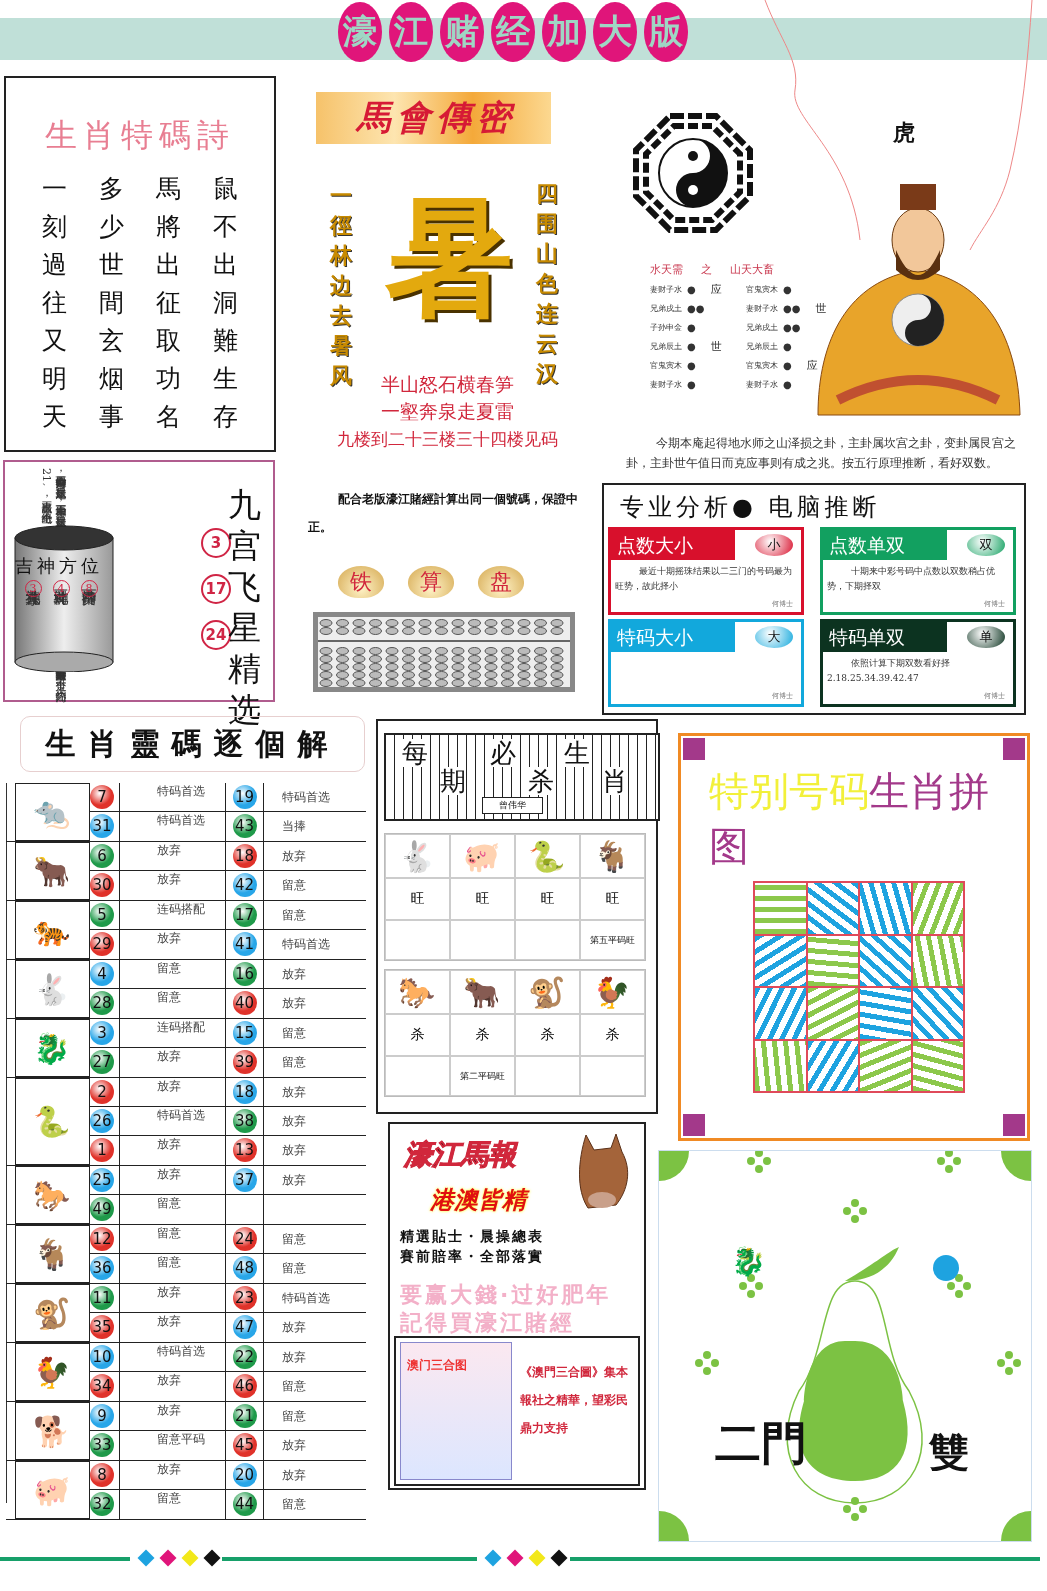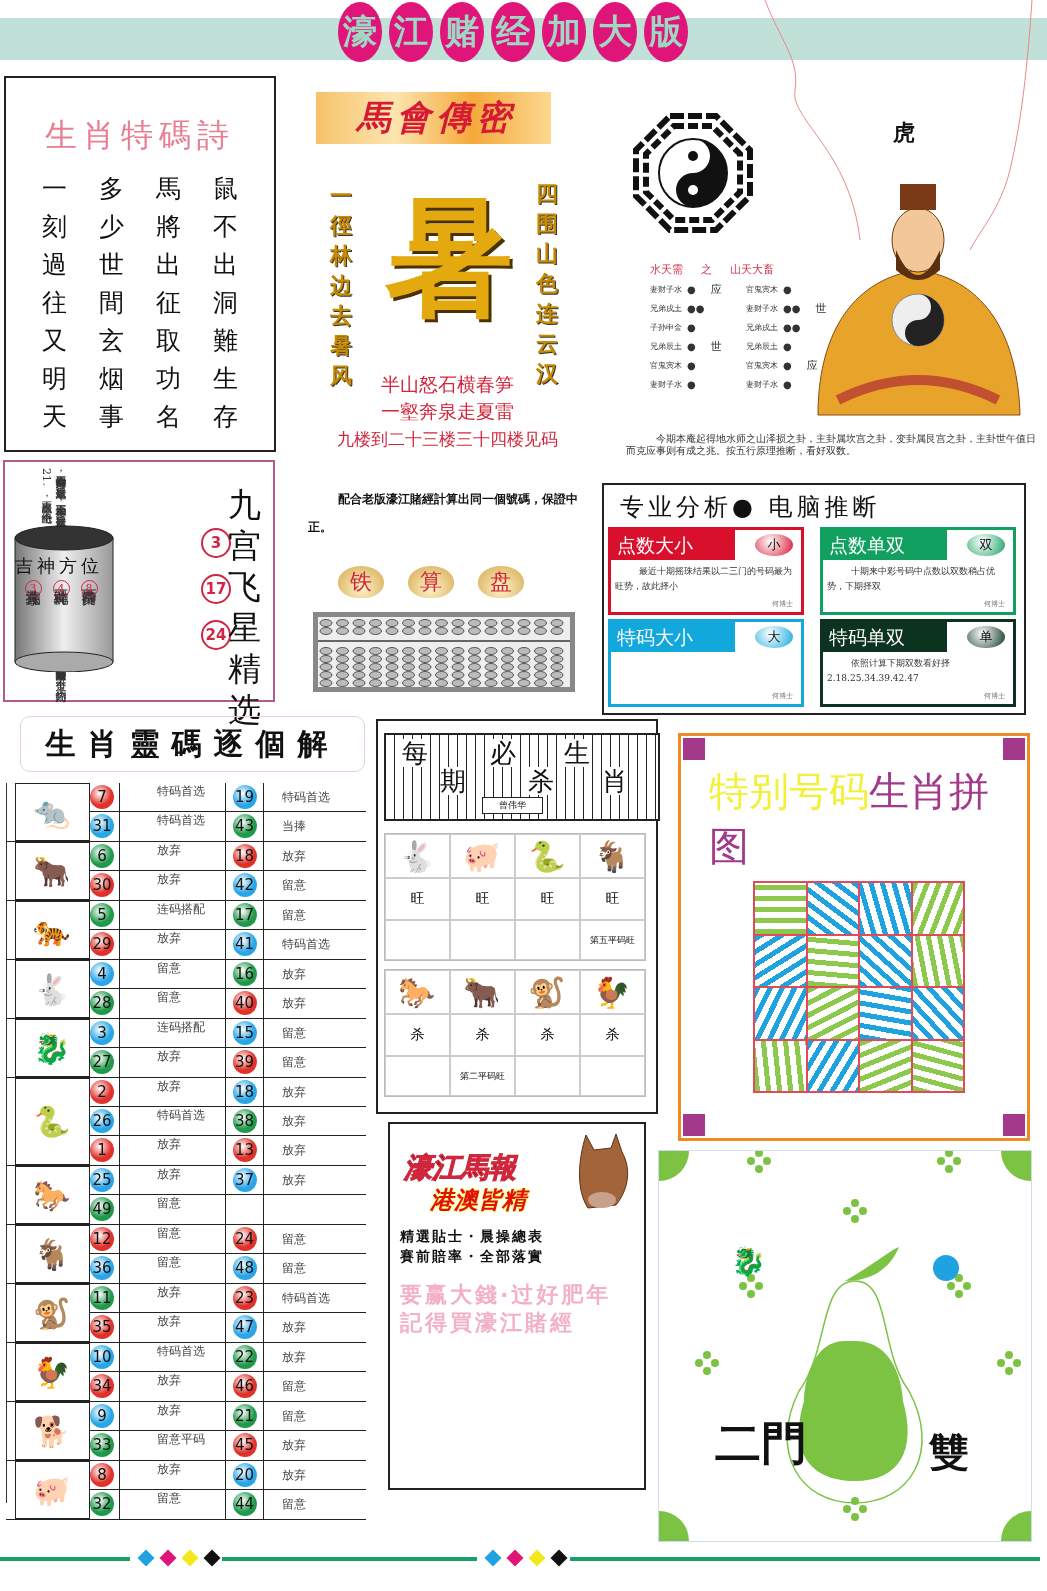--- a/index.html
+++ b/index.html
@@ -22,21 +22,21 @@
 #mh-right{left:536px;top:178px}
 #mh-big{left:384px;top:182px;width:130px;height:150px;font:bold 128px "DejaVu Serif",serif;color:#e3a90e;text-shadow:3px 3px 0 #4a3200;line-height:150px;text-align:center}
 .mh-poem{color:#d1273c;font-size:19px;text-align:center;left:330px;width:235px}
 
 #bagua{left:630px;top:110px;width:126px;height:126px}
 #tiger{left:893px;top:118px;font:bold 22px "DejaVu Sans",sans-serif}
 #gua-head{left:650px;top:262px;color:#c9364d;font-size:11px;display:flex;gap:18px}
 .gua-col{font-size:8px;color:#333}
 .gua-row{height:19px;display:flex;align-items:center;gap:5px}
 #sage{left:808px;top:170px;width:220px;height:250px}
-#gua-desc{left:626px;top:433px;width:410px;font-size:10px;line-height:12px;text-indent:30px;color:#333}
+#gua-desc{left:626px;top:433px;width:410px;font-size:12px;line-height:20px;text-indent:30px;color:#333}
 
 #nine{left:3px;top:460px;width:272px;height:242px;border:2px solid #b05c8e}
 #nine-title{position:absolute;right:12px;top:22px;font:33px "DejaVu Sans",sans-serif;display:flex;flex-direction:column;line-height:41px}
 .nine-num{position:absolute;left:196px;width:30px;height:30px;border:2px solid #d02545;border-radius:50%;color:#d02545;font:bold 15px "DejaVu Sans",sans-serif;display:flex;align-items:center;justify-content:center}
 #nine-text{position:absolute;left:34px;top:6px;height:230px;writing-mode:vertical-rl;font-size:11px;line-height:14px;color:#333}
 #cyl{position:absolute;left:8px;top:62px;width:102px;height:148px}
 
 #peihe{left:308px;top:485px;width:270px;font:bold 12px "DejaVu Serif",serif;line-height:28px;text-indent:30px}
 .ingot{width:46px;height:32px;border-radius:50% 50% 45% 45%;background:radial-gradient(circle at 50% 70%,#fff3c8,#d4a74e);color:#d1273c;font:22px "DejaVu Serif",serif;display:flex;align-items:center;justify-content:center}
 #abacus{left:313px;top:612px;width:262px;height:80px;border:5px solid #888;background:#eee}
@@ -71,21 +71,21 @@
 .kgrid>div{border:1px solid #ccc;height:42px;display:flex;align-items:center;justify-content:center;font-size:14px}
 .kgrid .img{font-size:30px}
 
 #puzzle{left:678px;top:733px;width:352px;height:408px;border:3px solid #f08a24}
 .corner{position:absolute;width:22px;height:22px;background:#a3398a}
 #pz-title{position:absolute;left:28px;top:28px;font:40px "DejaVu Sans",sans-serif}
 #pz-grid{position:absolute;left:72px;top:145px;width:212px;height:212px;display:grid;grid-template-columns:repeat(4,1fr);border:1px solid #e04a5a}
 #pz-grid div{border:1px solid #e04a5a}
 
 #horse-ad{left:388px;top:1122px;width:258px;height:368px;border:2px solid #222}
-#ha-t1{position:absolute;left:14px;top:25px;color:#000000;-webkit-text-stroke:1px #d1273c;font:bold italic 28px "DejaVu Sans",sans-serif}
+#ha-t1{position:absolute;left:14px;top:12px;color:#000000;-webkit-text-stroke:1px #d1273c;font:bold italic 28px "DejaVu Sans",sans-serif}
 #ha-t2{position:absolute;left:40px;top:60px;color:#e01010;background:none;font:bold italic 24px "DejaVu Sans",sans-serif;text-shadow:0 0 3px #ff0}
 .ha-line{position:absolute;left:10px;font:bold 14px "DejaVu Sans",sans-serif;letter-spacing:2px}
 .ha-pink{position:absolute;left:10px;font:bold 22px "DejaVu Sans",sans-serif;color:#f3b0c8;letter-spacing:3px}
 #ha-sub{position:absolute;left:4px;top:212px;width:246px;height:150px;border:2px solid #222}
 #ha-thumb{position:absolute;left:4px;top:4px;width:112px;height:138px;background:linear-gradient(#fbe8f0,#dce6ff);border:1px solid #88c}
 #ha-desc{position:absolute;left:124px;top:20px;width:116px;color:#d1273c;font:bold 12px "DejaVu Sans",sans-serif;line-height:28px}
 
 #pear{left:658px;top:1150px;width:374px;height:392px;border:1px solid #cde}
 #pear-l{position:absolute;left:56px;top:262px;font:bold 46px "DejaVu Sans",sans-serif}
 #pear-r{position:absolute;left:270px;top:274px;font:bold 40px "DejaVu Sans",sans-serif}
@@ -764,20 +764,26 @@
   <div id="ha-t1">濠江馬報</div>
   <div id="ha-t2">港澳皆精</div>
   <svg style="position:absolute;left:176px;top:6px" width="70" height="80" viewBox="0 0 70 80">
       <path d="M20 5 L28 20 L45 18 L50 4 L56 22 C66 40 62 60 50 75 L22 78 C10 60 12 30 20 5Z" fill="#a4643a" stroke="#5a3018"></path>
       <ellipse cx="36" cy="70" rx="14" ry="8" fill="#c9a08a"></ellipse>
     </svg>
   <div class="ha-line" style="top:104px">精選貼士・晨操總表</div>
   <div class="ha-line" style="top:124px">賽前賠率・全部落實</div>
   <div class="ha-pink" style="top:156px">要赢大錢·过好肥年</div>
   <div class="ha-pink" style="top:184px">記得買濠江賭經</div>
+  <div id="ha-sub">
+    <div id="ha-thumb">
+      <div style="color:#e33;font:bold 12px 'DejaVu Sans',sans-serif;margin:14px 0 0 6px">澳门三合图</div>
+    </div>
+    <div id="ha-desc">《澳門三合圖》集本報社之精華，望彩民鼎力支持</div>
+  </div>
 </div>
 
 <div class="abs" id="pear">
   <svg width="372" height="390" viewBox="0 0 372 390" style="position:absolute;left:0;top:0">
     <g fill="#7cc243">
       <circle cx="0" cy="0" r="30"></circle>
         <circle cx="372" cy="0" r="30"></circle>
         <circle cx="0" cy="390" r="30"></circle>
         <circle cx="372" cy="390" r="30"></circle>
       <g id="clover">

